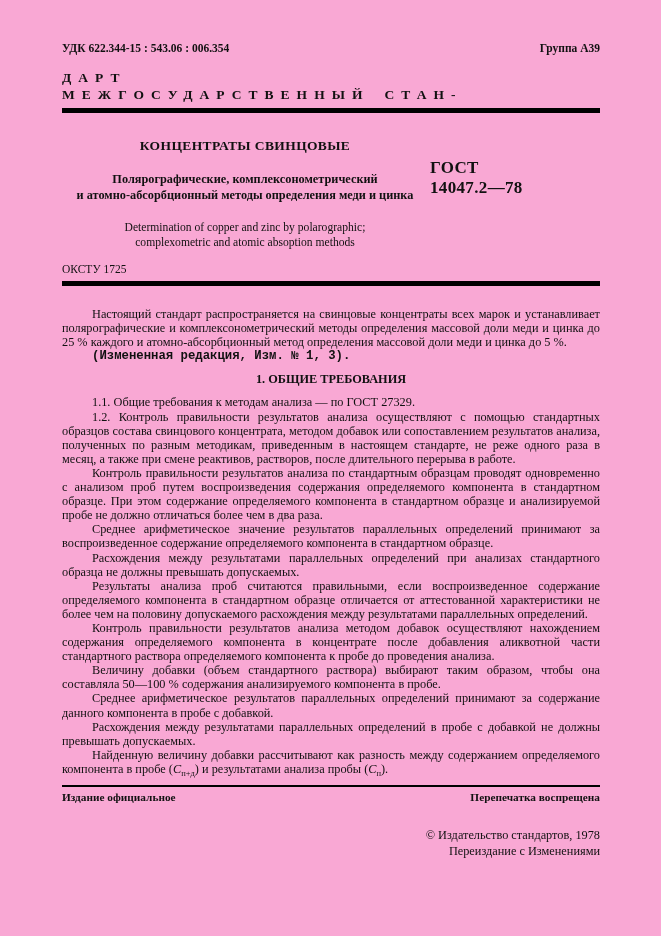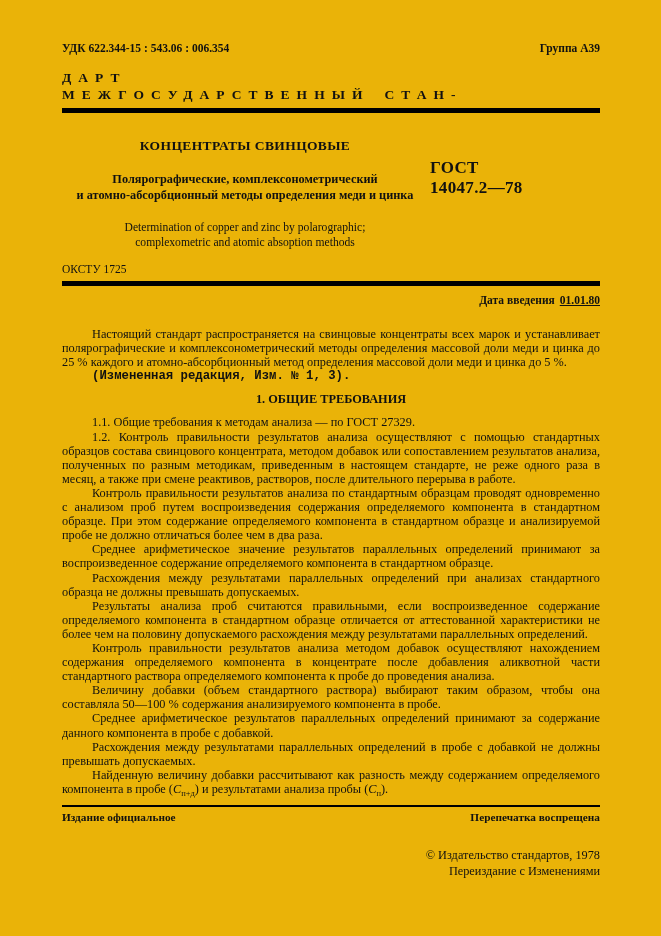--- a/index.html
+++ b/index.html
@@ -1,21 +1,21 @@
 <!DOCTYPE html>
 <html><head>
 <meta charset="utf-8">
 <style>
   * { box-sizing: border-box; }
   html, body { margin: 0; padding: 0; background: #fff; }
   .page {
     position: relative;
     width: 661px;
     height: 936px;
-    background: #eab308;
+    background: #f9a8d4;
     color: #111;
     font-family: "Liberation Serif", "DejaVu Serif", serif;
     padding: 36px 61px 0 62px;
     overflow: hidden;
   }
   .header-row {
     display: flex;
     justify-content: space-between;
     font-size: 11.5px;
     font-weight: bold;
@@ -157,23 +157,20 @@
     <div class="title-right">
       <div>ГОСТ</div>
       <div>14047.2—78</div>
     </div>
   </div>
 
   <div class="okstu">ОКСТУ 1725</div>
 
   <div class="rule-thick mid"></div>
 
-  <div class="date-line">
-    <span>Дата введения</span><span class="date-value">01.01.80</span>
-  </div>
 
   <div class="body-text">
       <p class="para indent">Настоящий стандарт распространяется на свинцовые концентраты всех марок и устанавливает полярографические и комплексонометрический методы определения массовой доли меди и цинка до 25 % каждого и атомно-абсорбционный метод определения массовой доли меди и цинка до 5 %.</p>
       <p class="para bold">(Измененная редакция, Изм. № 1, 3).</p>
       <p class="para heading">1. ОБЩИЕ ТРЕБОВАНИЯ</p>
       <p class="para indent">1.1. Общие требования к методам анализа — по ГОСТ 27329.</p>
       <p class="para indent">1.2. Контроль правильности результатов анализа осуществляют с помощью стандартных образцов состава свинцового концентрата, методом добавок или сопоставлением результатов анализа, полученных по разным методикам, приведенным в настоящем стандарте, не реже одного раза в месяц, а также при смене реактивов, растворов, после длительного перерыва в работе.</p>
       <p class="para indent">Контроль правильности результатов анализа по стандартным образцам проводят одновременно с анализом проб путем воспроизведения содержания определяемого компонента в стандартном образце. При этом содержание определяемого компонента в стандартном образце и анализируемой пробе не должно отличаться более чем в два раза.</p>
       <p class="para indent">Среднее арифметическое значение результатов параллельных определений принимают за воспроизведенное содержание определяемого компонента в стандартном образце.</p>
       <p class="para indent">Расхождения между результатами параллельных определений при анализах стандартного образца не должны превышать допускаемых.</p>

